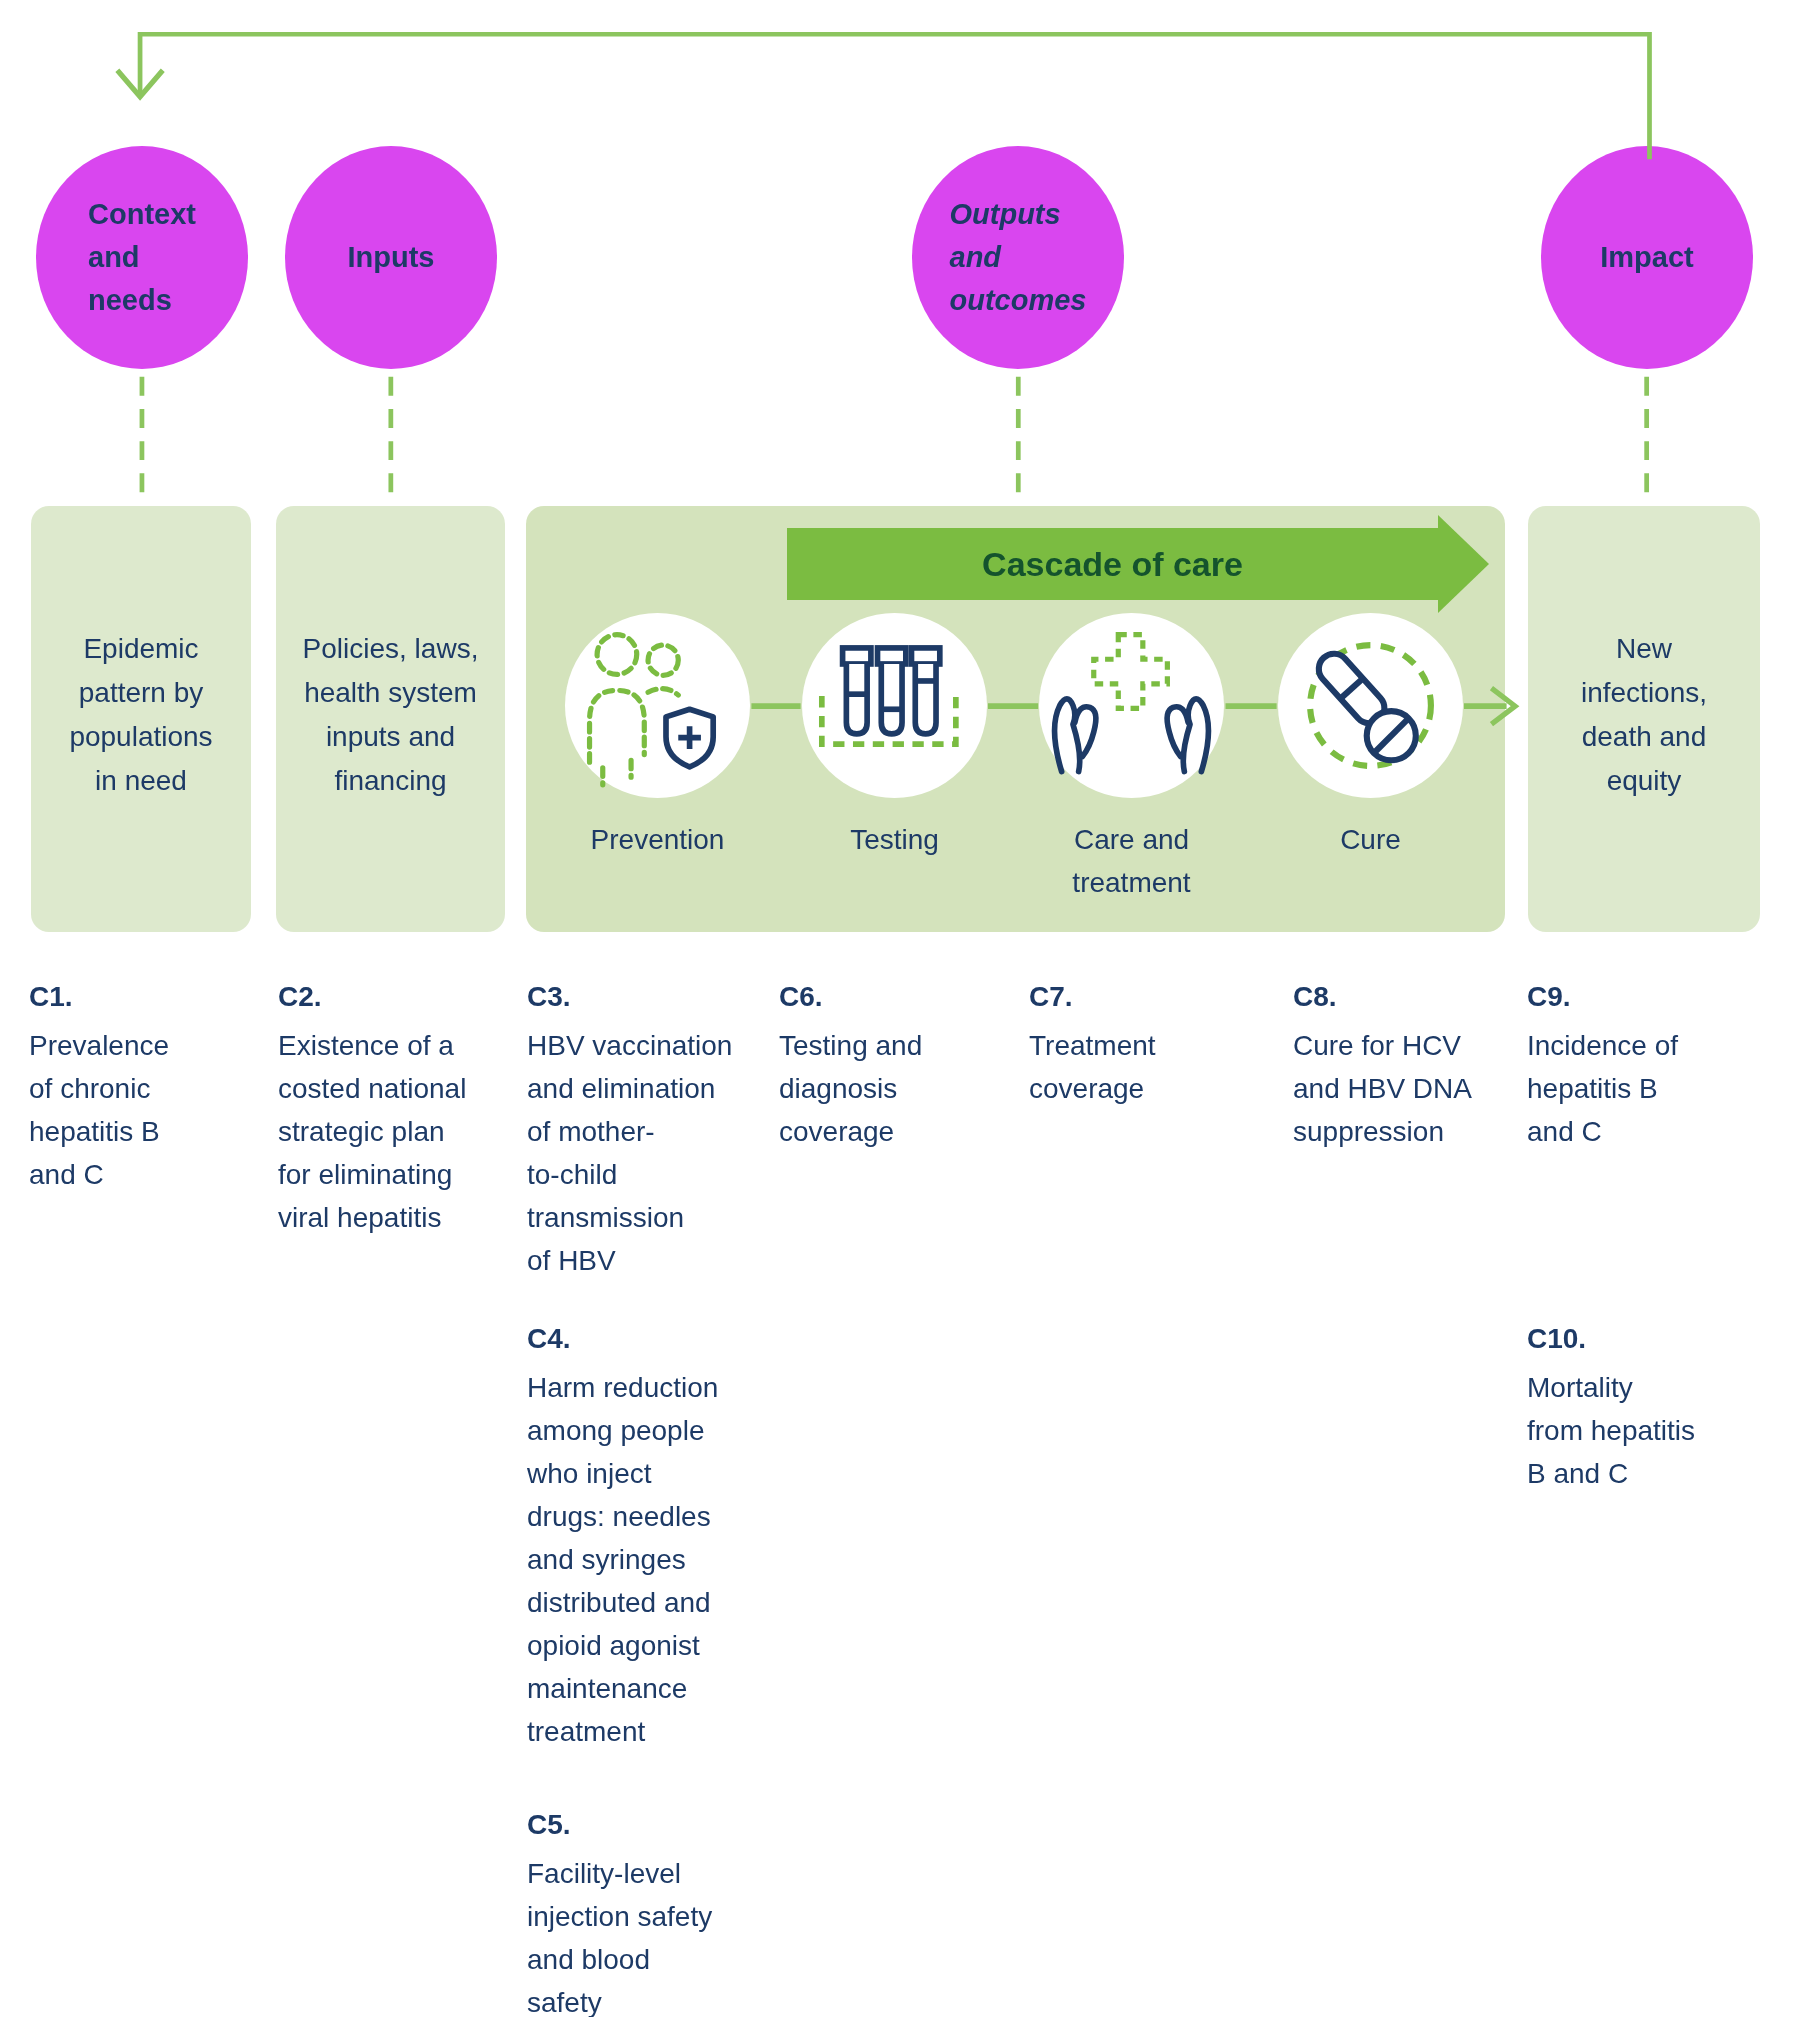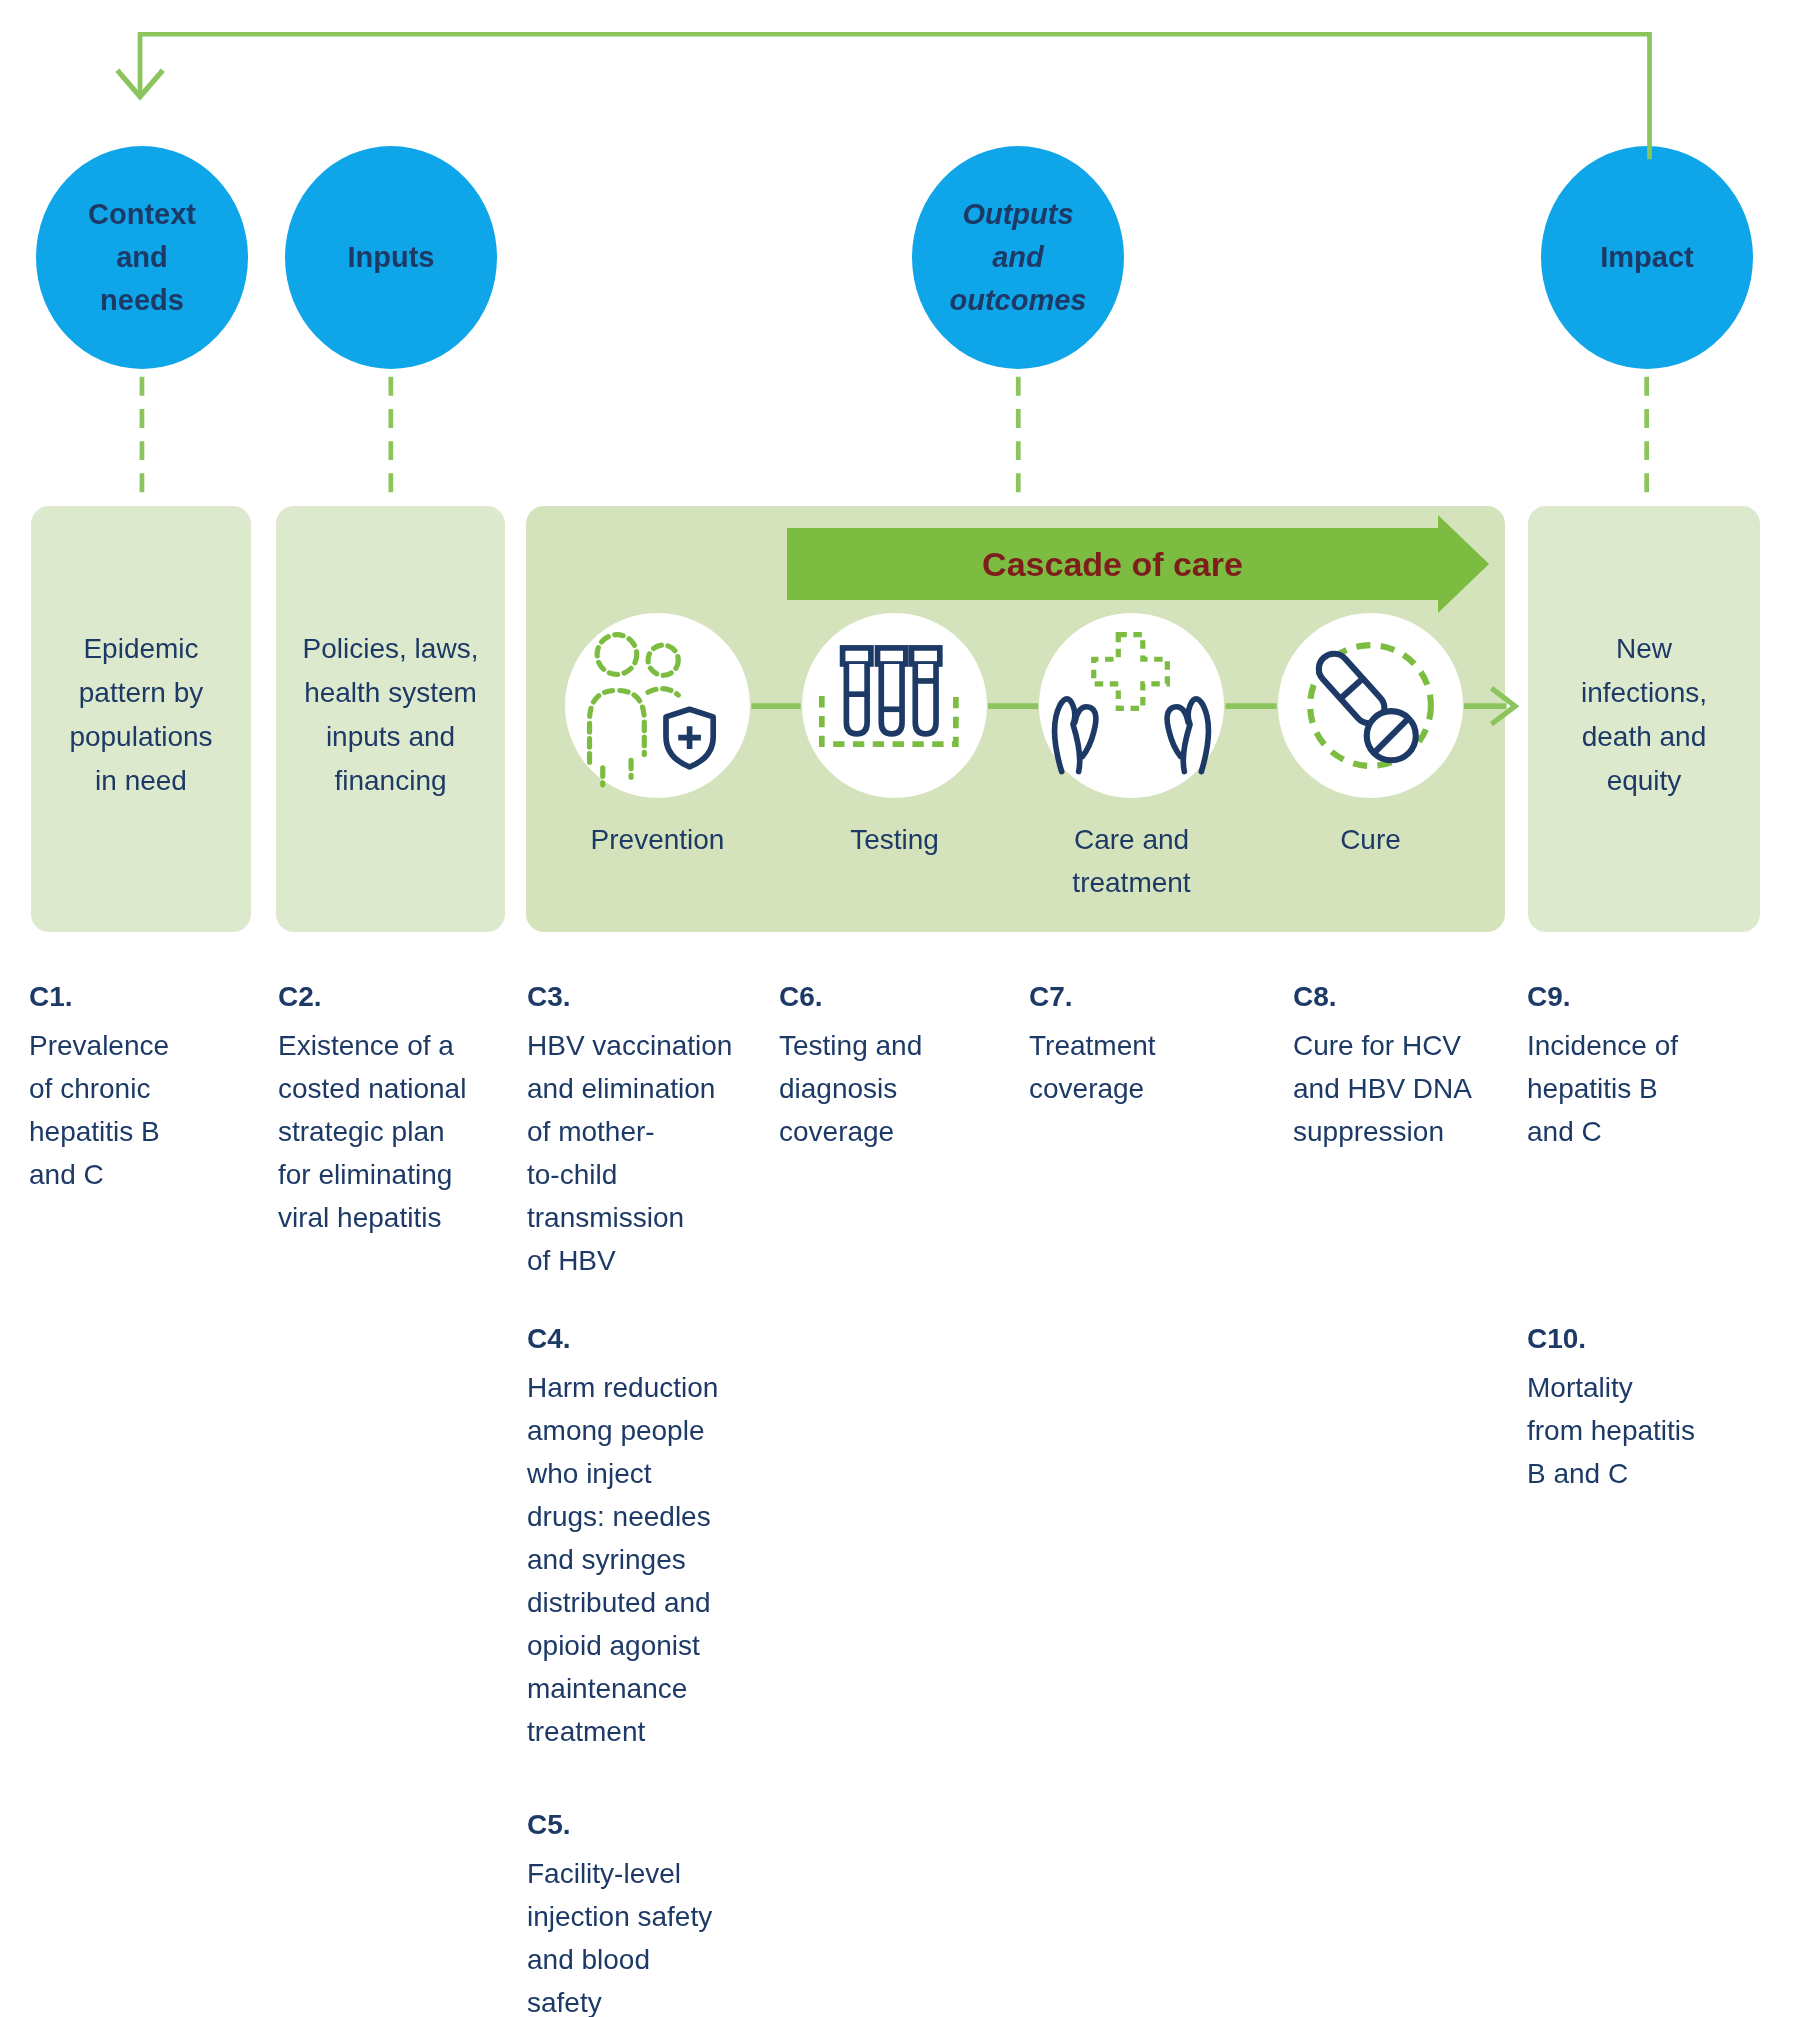--- a/index.html
+++ b/index.html
@@ -2,35 +2,35 @@
 <html style="font-size:15px"><head>
 <meta charset="utf-8">
 <style>
   html,body{margin:0;padding:0;background:#ffffff;}
   .canvas{
     position:relative;width:1817px;height:2018px;background:#ffffff;
     font-family:"Liberation Sans",sans-serif;color:#1d3a66;overflow:hidden;
   }
   .overlay{position:absolute;left:0;top:0;width:1817px;height:2018px;pointer-events:none;z-index:3;}
   .stage{
-    position:absolute;width:212px;height:223px;border-radius:50%;background:#0ea5e9;
-    display:flex;align-items:center;justify-content:center;text-align:center;z-index:2;
+    position:absolute;width:212px;height:223px;border-radius:50%;background:#d946ef;
+    display:flex;align-items:center;justify-content:center;text-align:left;z-index:2;
   }
   .stage-label{font-weight:bold;font-size:29px;line-height:43px;white-space:pre-line;color:#1d3a66;}
   .gbox{position:absolute;top:506px;height:426px;background:#dde9cd;z-index:1;border-radius:18px;}
   .gbox.mid{background:#d4e3bc;}
   .box-text{
     position:absolute;left:0;width:100%;top:121px;text-align:center;
     font-size:28px;line-height:44px;white-space:pre-line;color:#1d3a66;
   }
   .banner{
     position:absolute;left:787px;top:528px;width:651px;height:72px;background:#7bbc41;
     display:flex;align-items:center;justify-content:center;z-index:2;
   }
-  .banner-label{font-weight:bold;font-size:34px;color:#7f1d1d;}
+  .banner-label{font-weight:bold;font-size:34px;color:#14532d;}
   .banner-arrowhead{
     position:absolute;left:1438px;top:515px;width:0;height:0;z-index:2;
     border-top:49px solid transparent;border-bottom:49px solid transparent;border-left:51px solid #7bbc41;
   }
   .icon-circle{position:absolute;top:613px;width:185px;height:185px;border-radius:50%;background:#ffffff;z-index:2;}
   .icon-circle svg{position:absolute;left:0;top:0;}
   .step-label{
     position:absolute;top:818px;width:227px;text-align:center;font-weight:normal;
     font-size:28px;line-height:43px;white-space:pre-line;z-index:2;color:#1d3a66;
   }

